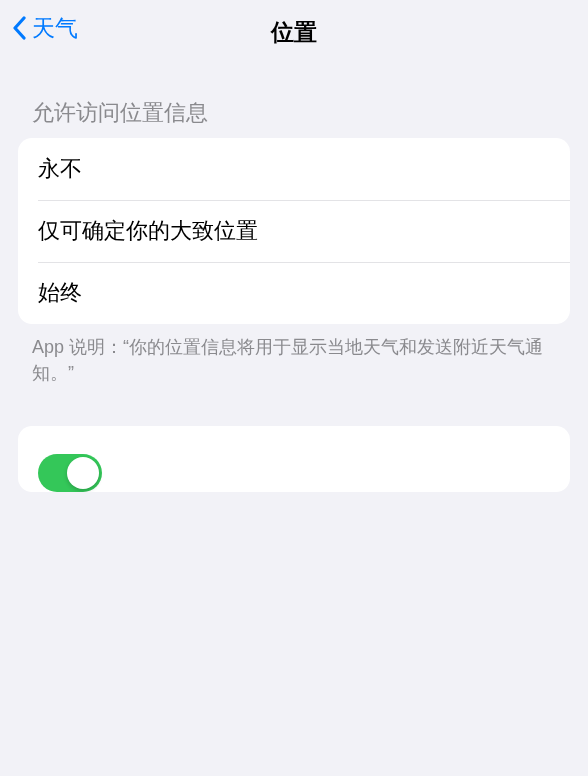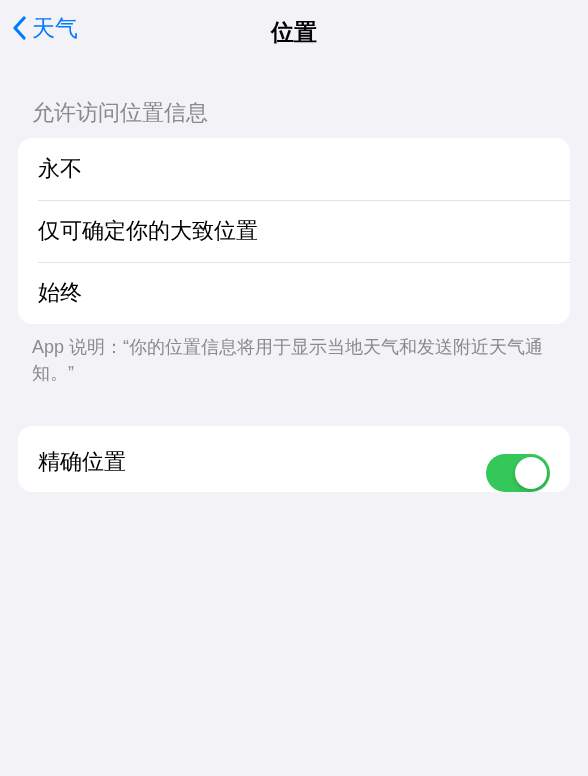--- a/index.html
+++ b/index.html
@@ -158,19 +158,18 @@
     <div class="row">
       <span class="row-label">始终</span>
     </div>
   </div>
   <div class="section-footer">App 说明：“你的位置信息将用于显示当地天气和发送附近天气通知。”</div>
 </div>
 
 <div class="section">
   <div class="group">
     <div class="row toggle-row">
-      <span class="row-label">精确位置</span>
       <div class="toggle">
         <div class="toggle-knob"></div>
       </div>
     </div>
   </div>
 </div>
 
 </body></html>

